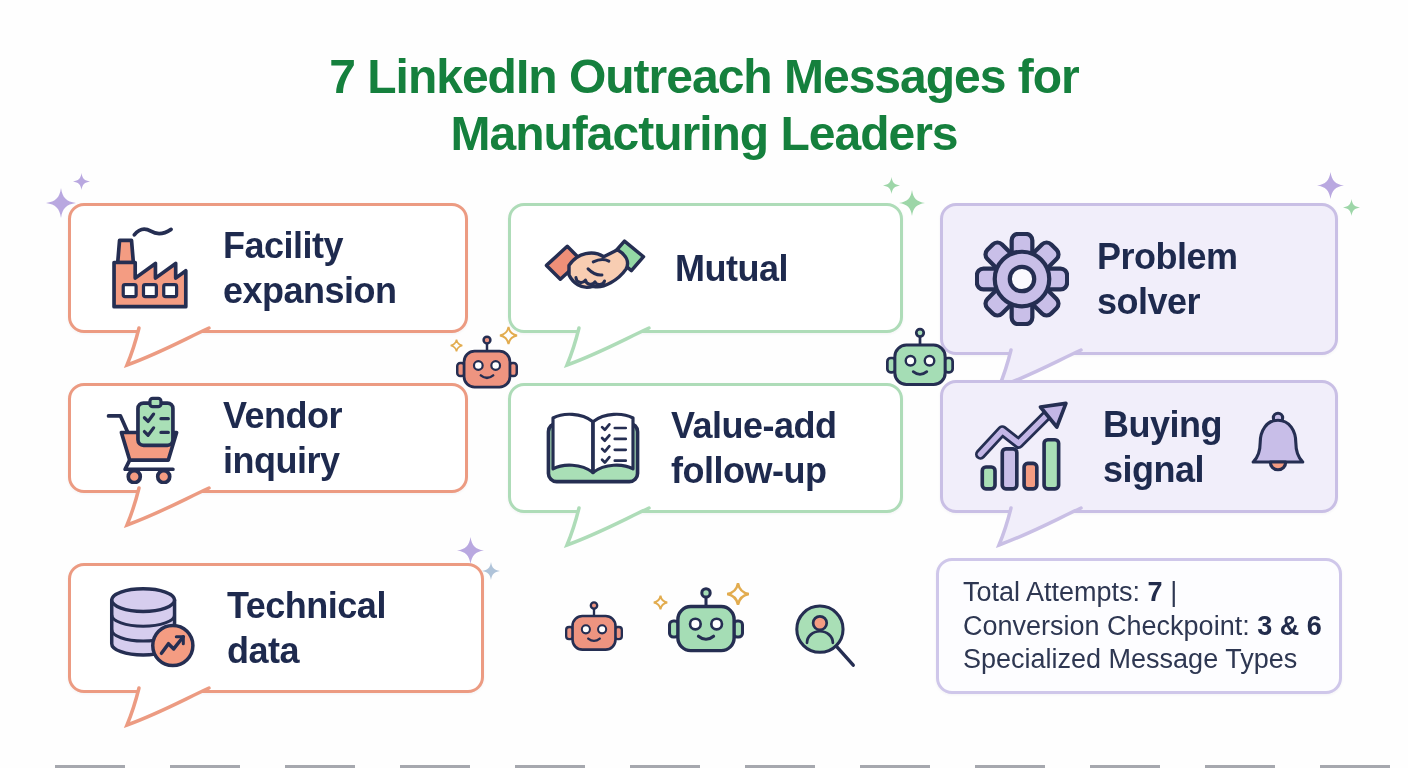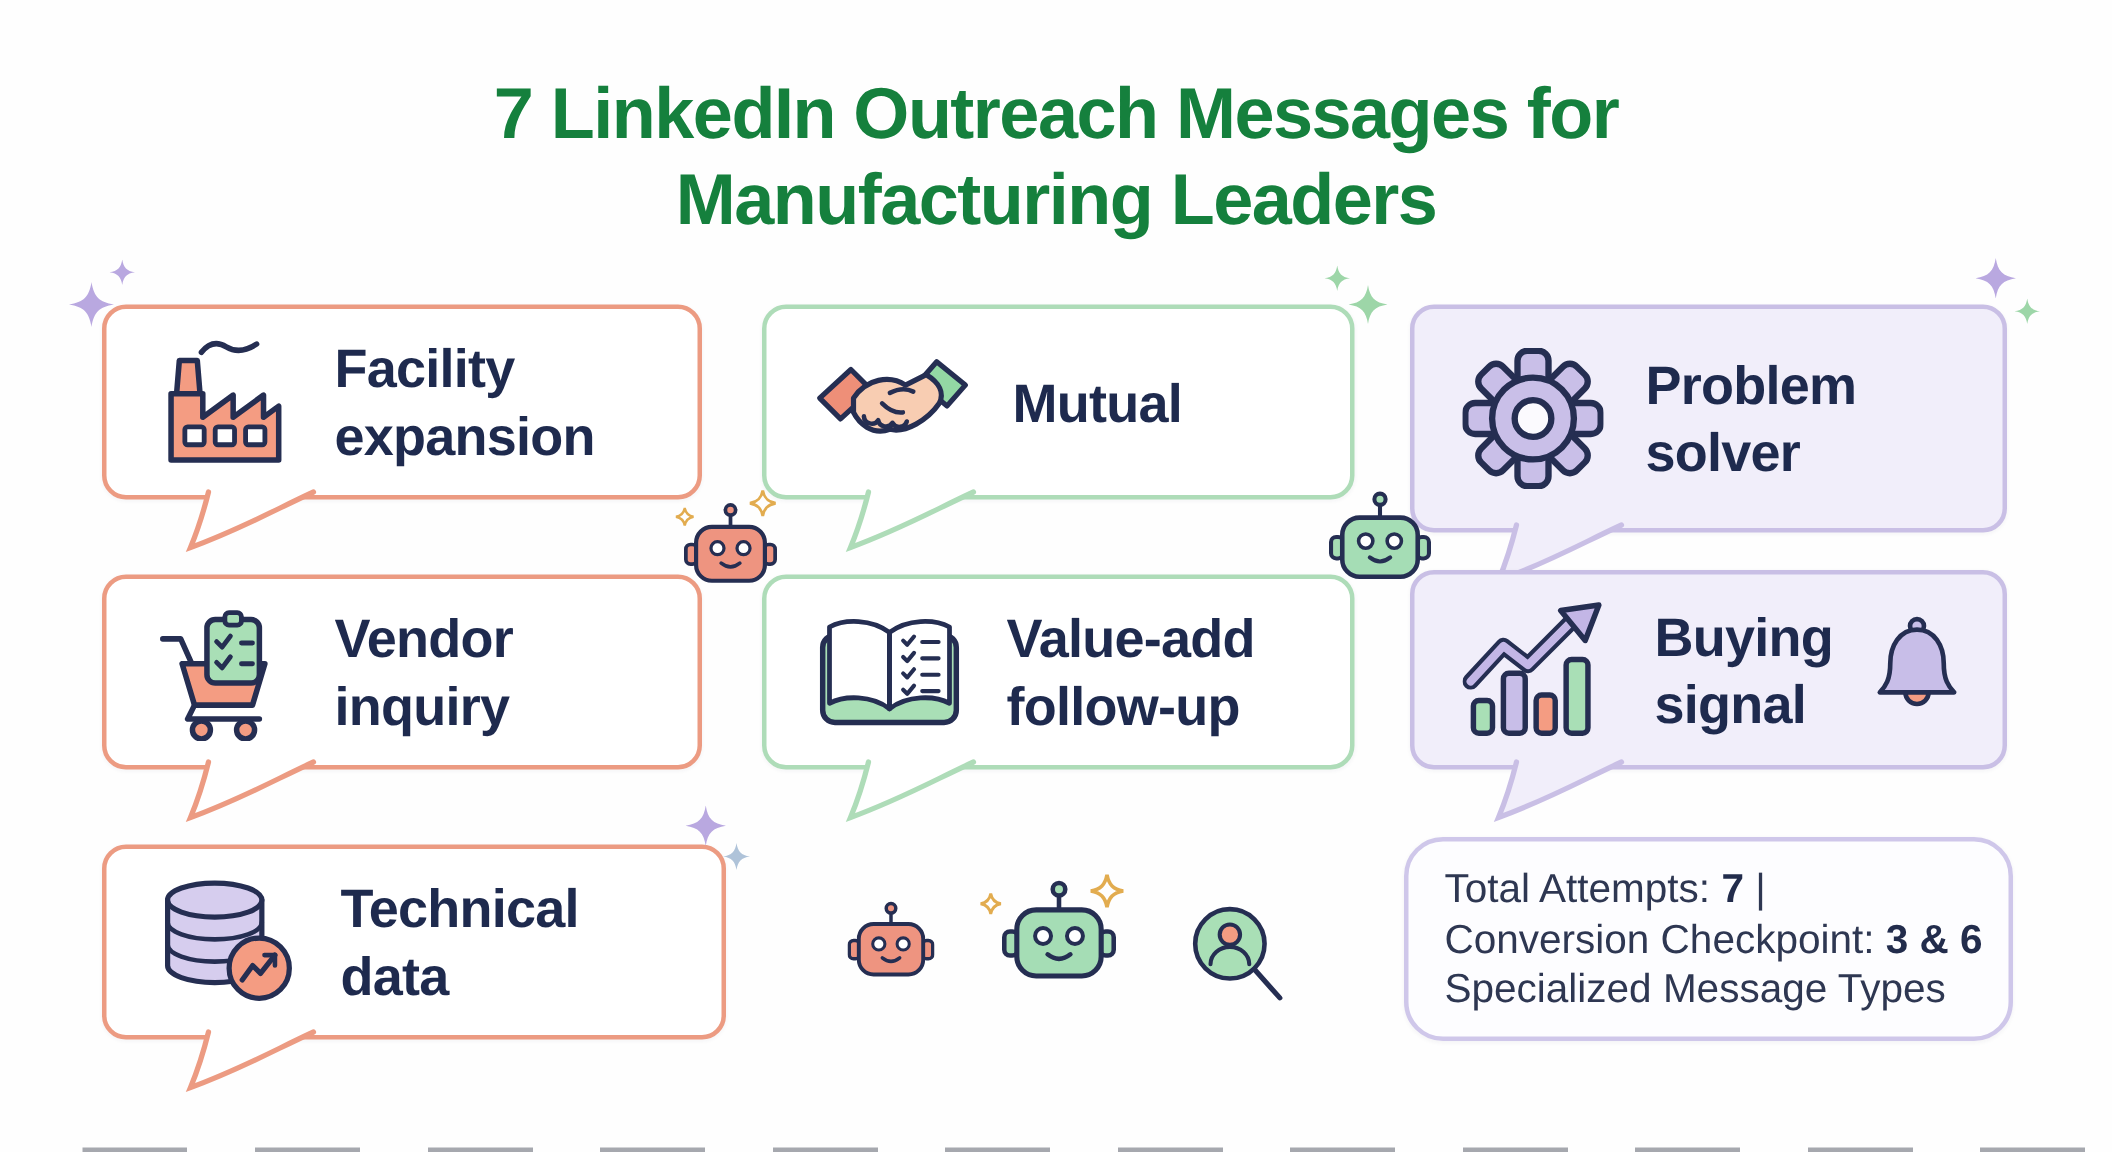--- a/index.html
+++ b/index.html
@@ -31,21 +31,21 @@
   .green  .tailfill { fill:#FFFFFF; }
   .purple .tailfill { fill:#F1EEFA; }
   .coral  .tailstroke { stroke:#EC9B82; }
   .green  .tailstroke { stroke:#AEDCB8; }
   .purple .tailstroke { stroke:#C9BFE5; }
   .tailstroke { fill:none; stroke-width:3.5; stroke-linecap:round; }
   .icon svg { display:block; }
   .bell-wrap { position:absolute; right:26px; top:50%; transform:translateY(-50%); }
   .stats {
     position:absolute; left:936px; top:558px; width:406px; height:136px;
-    border:3px solid #CFC7EA; border-radius:26px; background:#FDFDFF;
+    border:3px solid #CFC7EA; border-radius:16px; background:#FDFDFF;
     padding:15px 10px 0 24px; color:#2E3752; font-size:27px; line-height:33.5px;
     box-shadow:0 1px 3px rgba(30,40,80,0.05);
   }
   .stats b { font-weight:bold; color:#222C4C; }
   .deco { position:absolute; }
   .bottom-artifact {
     position:absolute; left:55px; right:0; bottom:0; height:3px; opacity:0.45;
     background:repeating-linear-gradient(90deg,#3a3f4d 0 70px,transparent 70px 115px);
   }
 </style>
@@ -115,21 +115,21 @@
         <circle cx="50" cy="50" r="29" fill="#C9BFE8" stroke="#252E52" stroke-width="4.5"></circle>
         <circle cx="50" cy="50" r="13" fill="#FBFAFE" stroke="#252E52" stroke-width="4.5"></circle>
       </svg>
     </span>
     <span class="label">
       <div>Problem</div>
       <div>solver</div>
     </span>
   </div>
 
-  <div class="bubble coral" style="left:68px;top:383px;width:400px;height:130px;">
+  <div class="bubble coral" style="left:68px;top:383px;width:400px;height:110px;">
     <svg class="tail" viewBox="0 0 110 40">
       <path class="tailfill" d="M26,0 L96,0 C70,13 47,26 14,38 C19,26 23,13 26,0 Z"></path>
       <path class="tailstroke" d="M26,1 C23,13 19,26 14,38 C47,26 70,13 96,1"></path>
     </svg>
     <span class="icon">
       <svg width="92" height="92" viewBox="0 0 100 100" fill="none" stroke-linejoin="round" stroke-linecap="round">
         <path d="M6,26 h13 l8,18" stroke="#252E52" stroke-width="4" fill="none"></path>
         <path d="M20,44 h60 l-9,30 h-42 Z" fill="#F49C82" stroke="#252E52" stroke-width="4"></path>
         <path d="M29,74 L24,84 h52" stroke="#252E52" stroke-width="4" fill="none"></path>
         <circle cx="34" cy="92" r="6.5" fill="#F49C82" stroke="#252E52" stroke-width="4"></circle>

